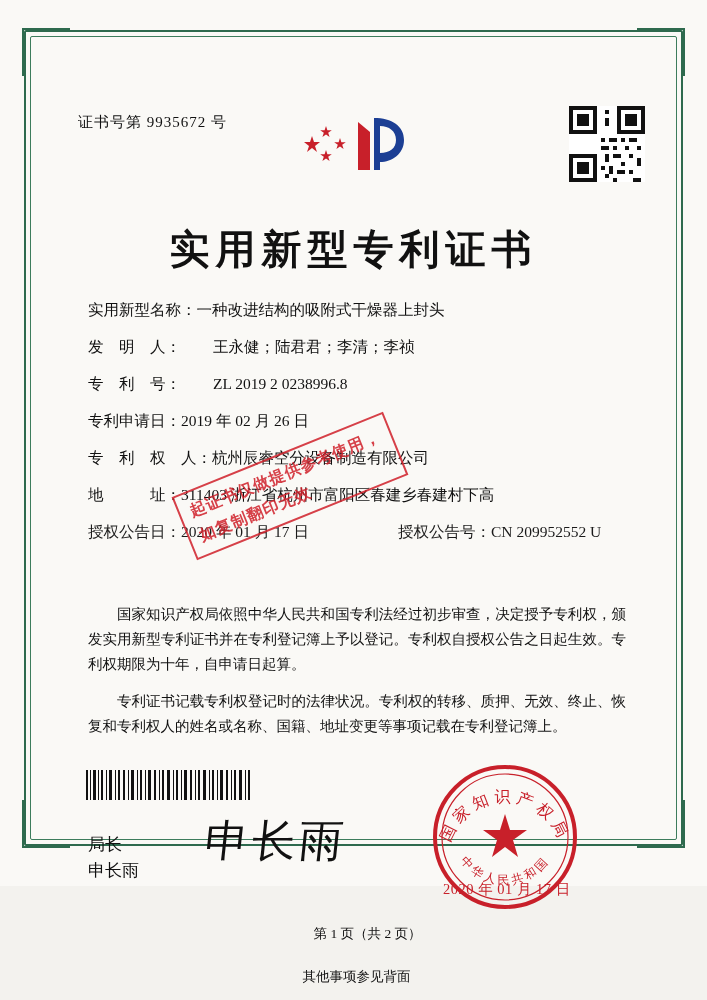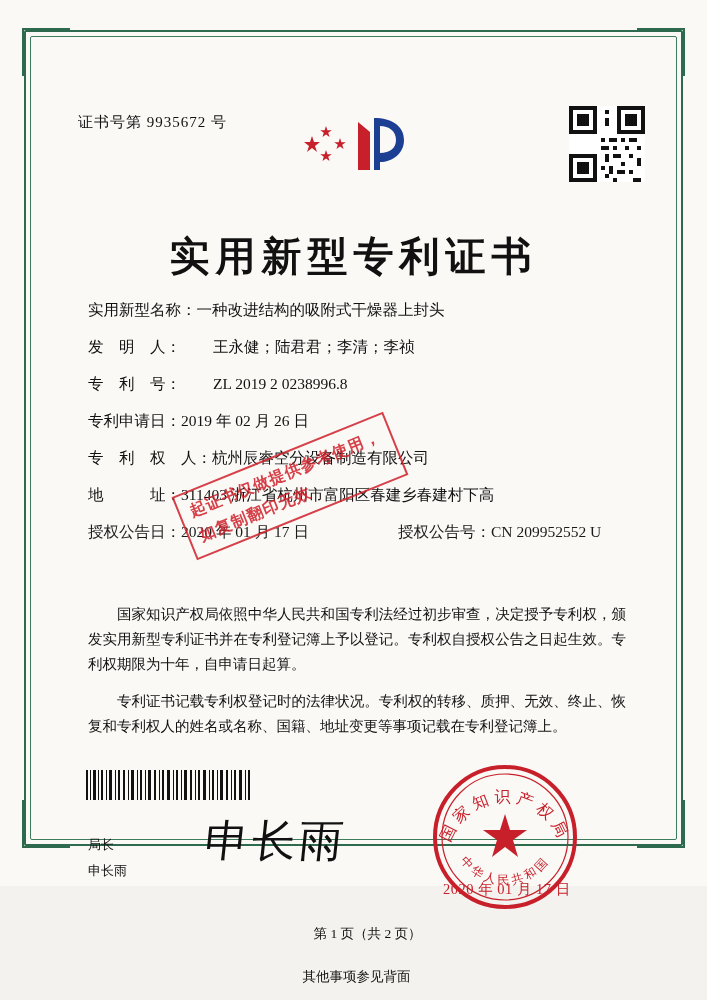--- a/index.html
+++ b/index.html
@@ -50,21 +50,20 @@
   }
   .qr svg{display:block;}
 
   
   .doc-title{
     position:absolute;left:0;right:0;top:222px;
     text-align:center;
     font-size:40px;font-weight:bold;letter-spacing:6px;
     font-family:"Liberation Serif", serif;
     color:#111;
-    margin-top:7px;
   }
 
   
   .fields{position:absolute;left:88px;top:300px;width:540px;}
   .row{position:relative;height:37px;font-size:15.5px;color:#111;white-space:nowrap;}
   .row .lbl{display:inline-block;}
   .row .val{display:inline-block;}
   .label-wide{display:inline-block;width:125px;}
 
   .pub-row{position:relative;height:37px;font-size:15.5px;}
@@ -86,21 +85,21 @@
     border:2px solid #d0202a;
     padding:6px 10px;
     letter-spacing:1px;
     pointer-events:none;
   }
 
   
   .barcode{position:absolute;left:84px;top:770px;width:170px;height:30px;}
 
   
-  .sig-label{position:absolute;left:88px;top:832px;font-size:13px;line-height:26px;color:#111;}
+  .sig-label{position:absolute;left:88px;top:832px;font-size:17px;line-height:26px;color:#111;}
   .sig-script{
     position:absolute;left:205px;top:812px;
     font-size:44px;font-family:"Liberation Serif", serif;
     color:#111;letter-spacing:3px;
     transform:skewX(-6deg);
   }
 
   
   .seal{position:absolute;left:430px;top:762px;width:150px;height:150px;}
   .seal-date{

